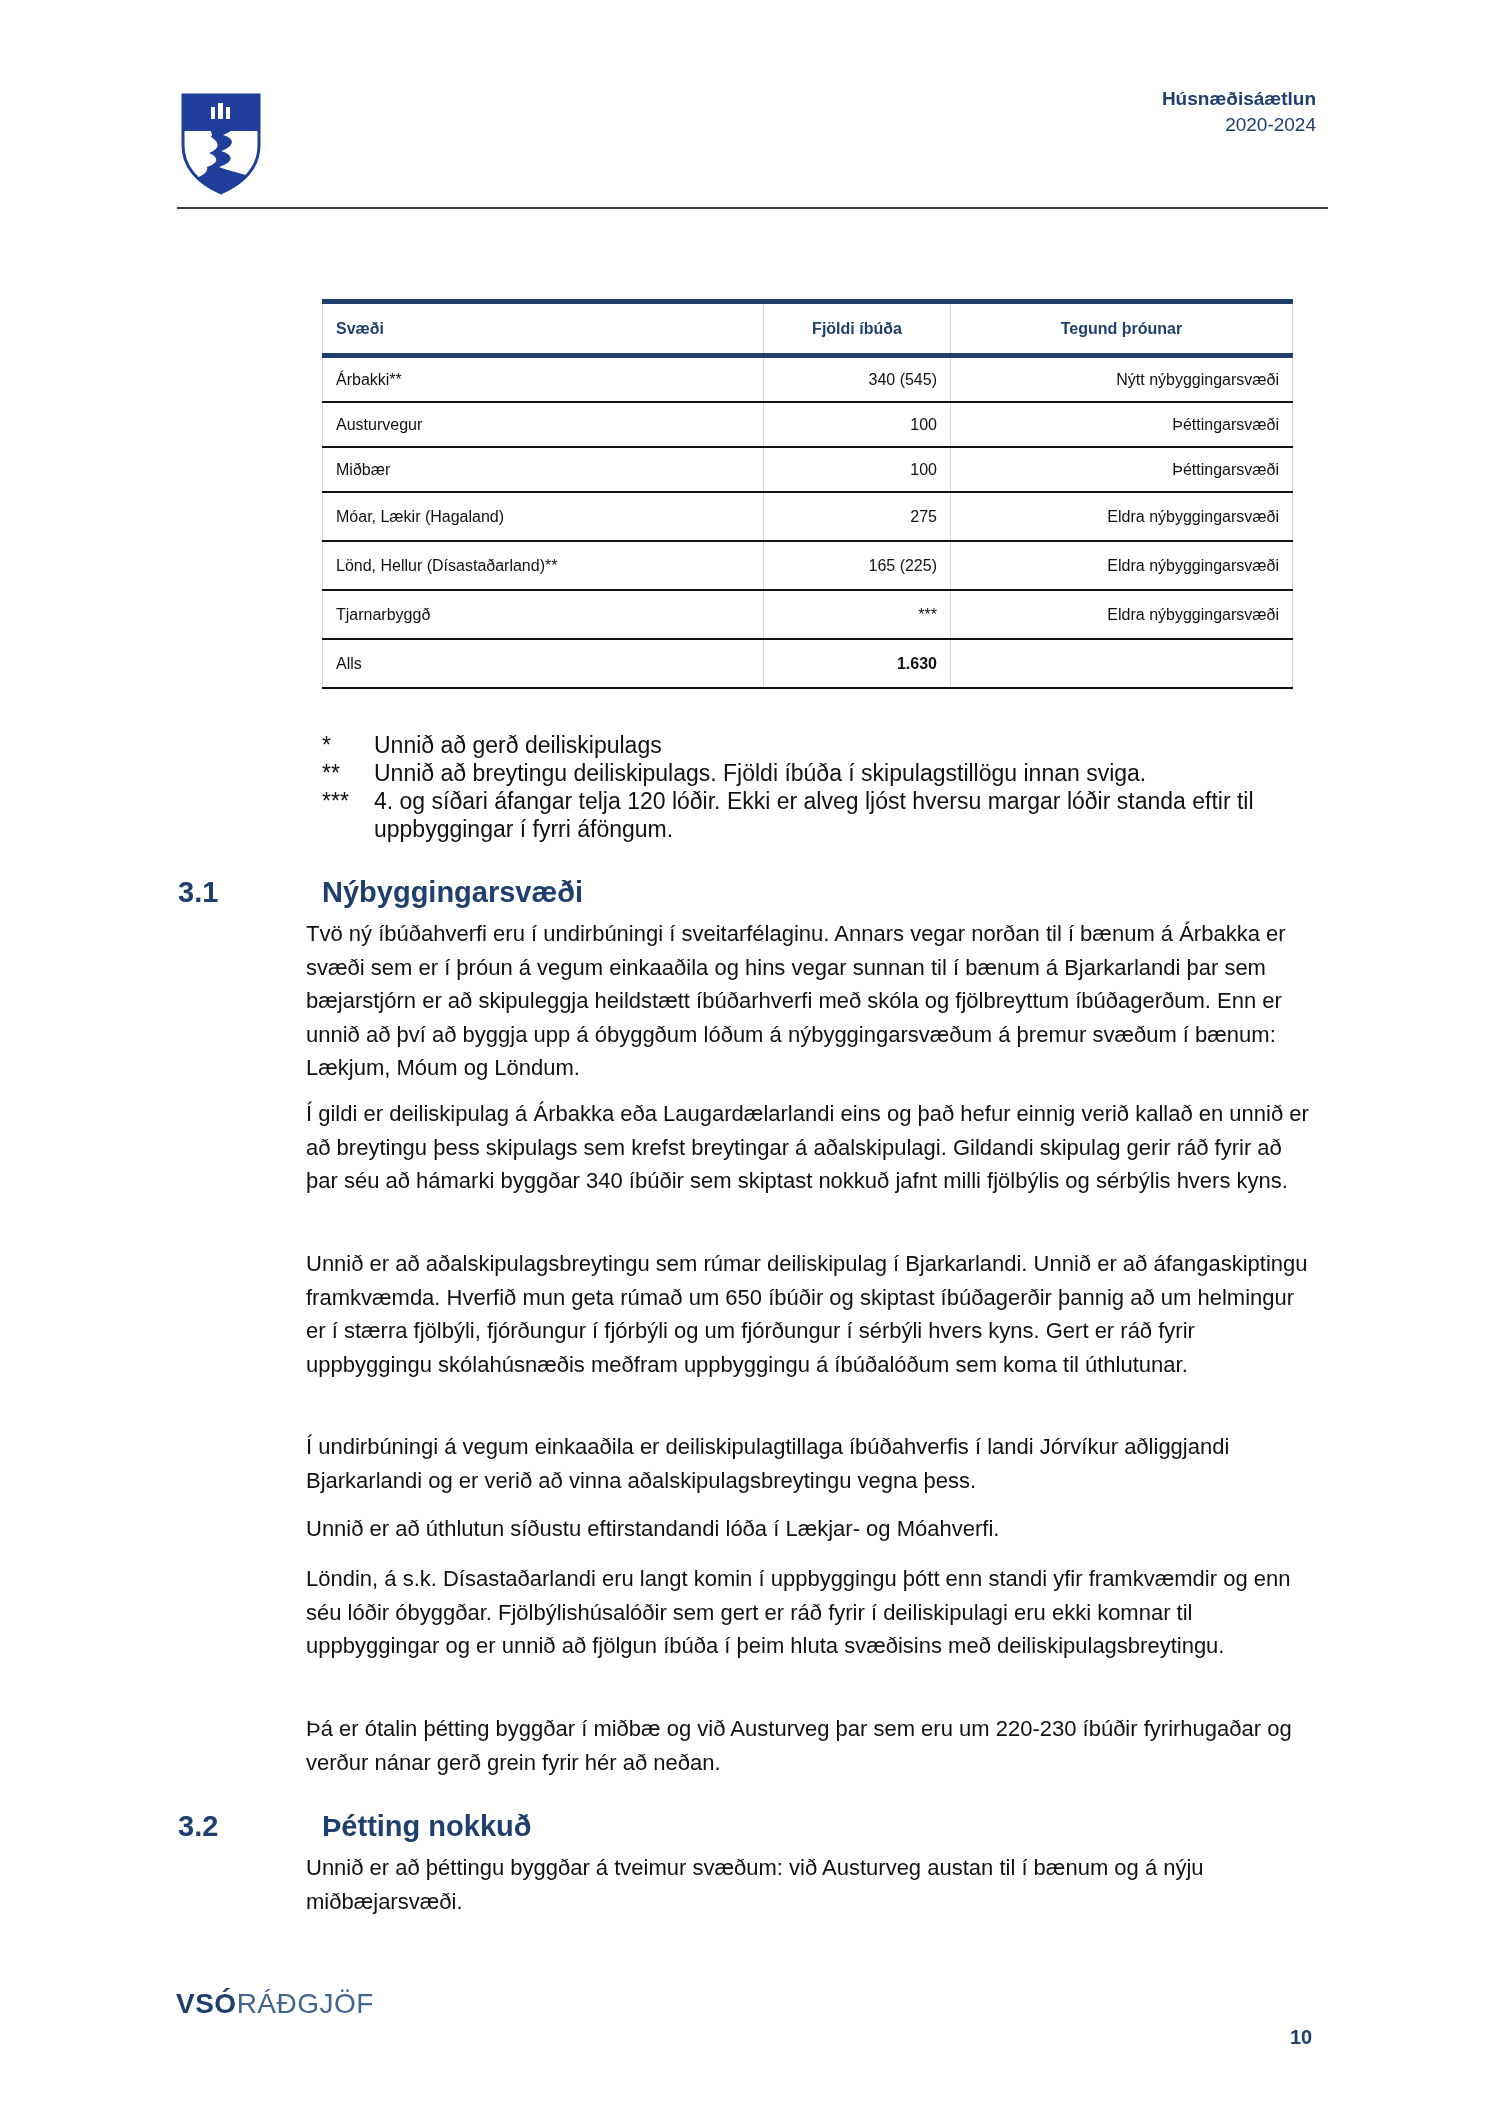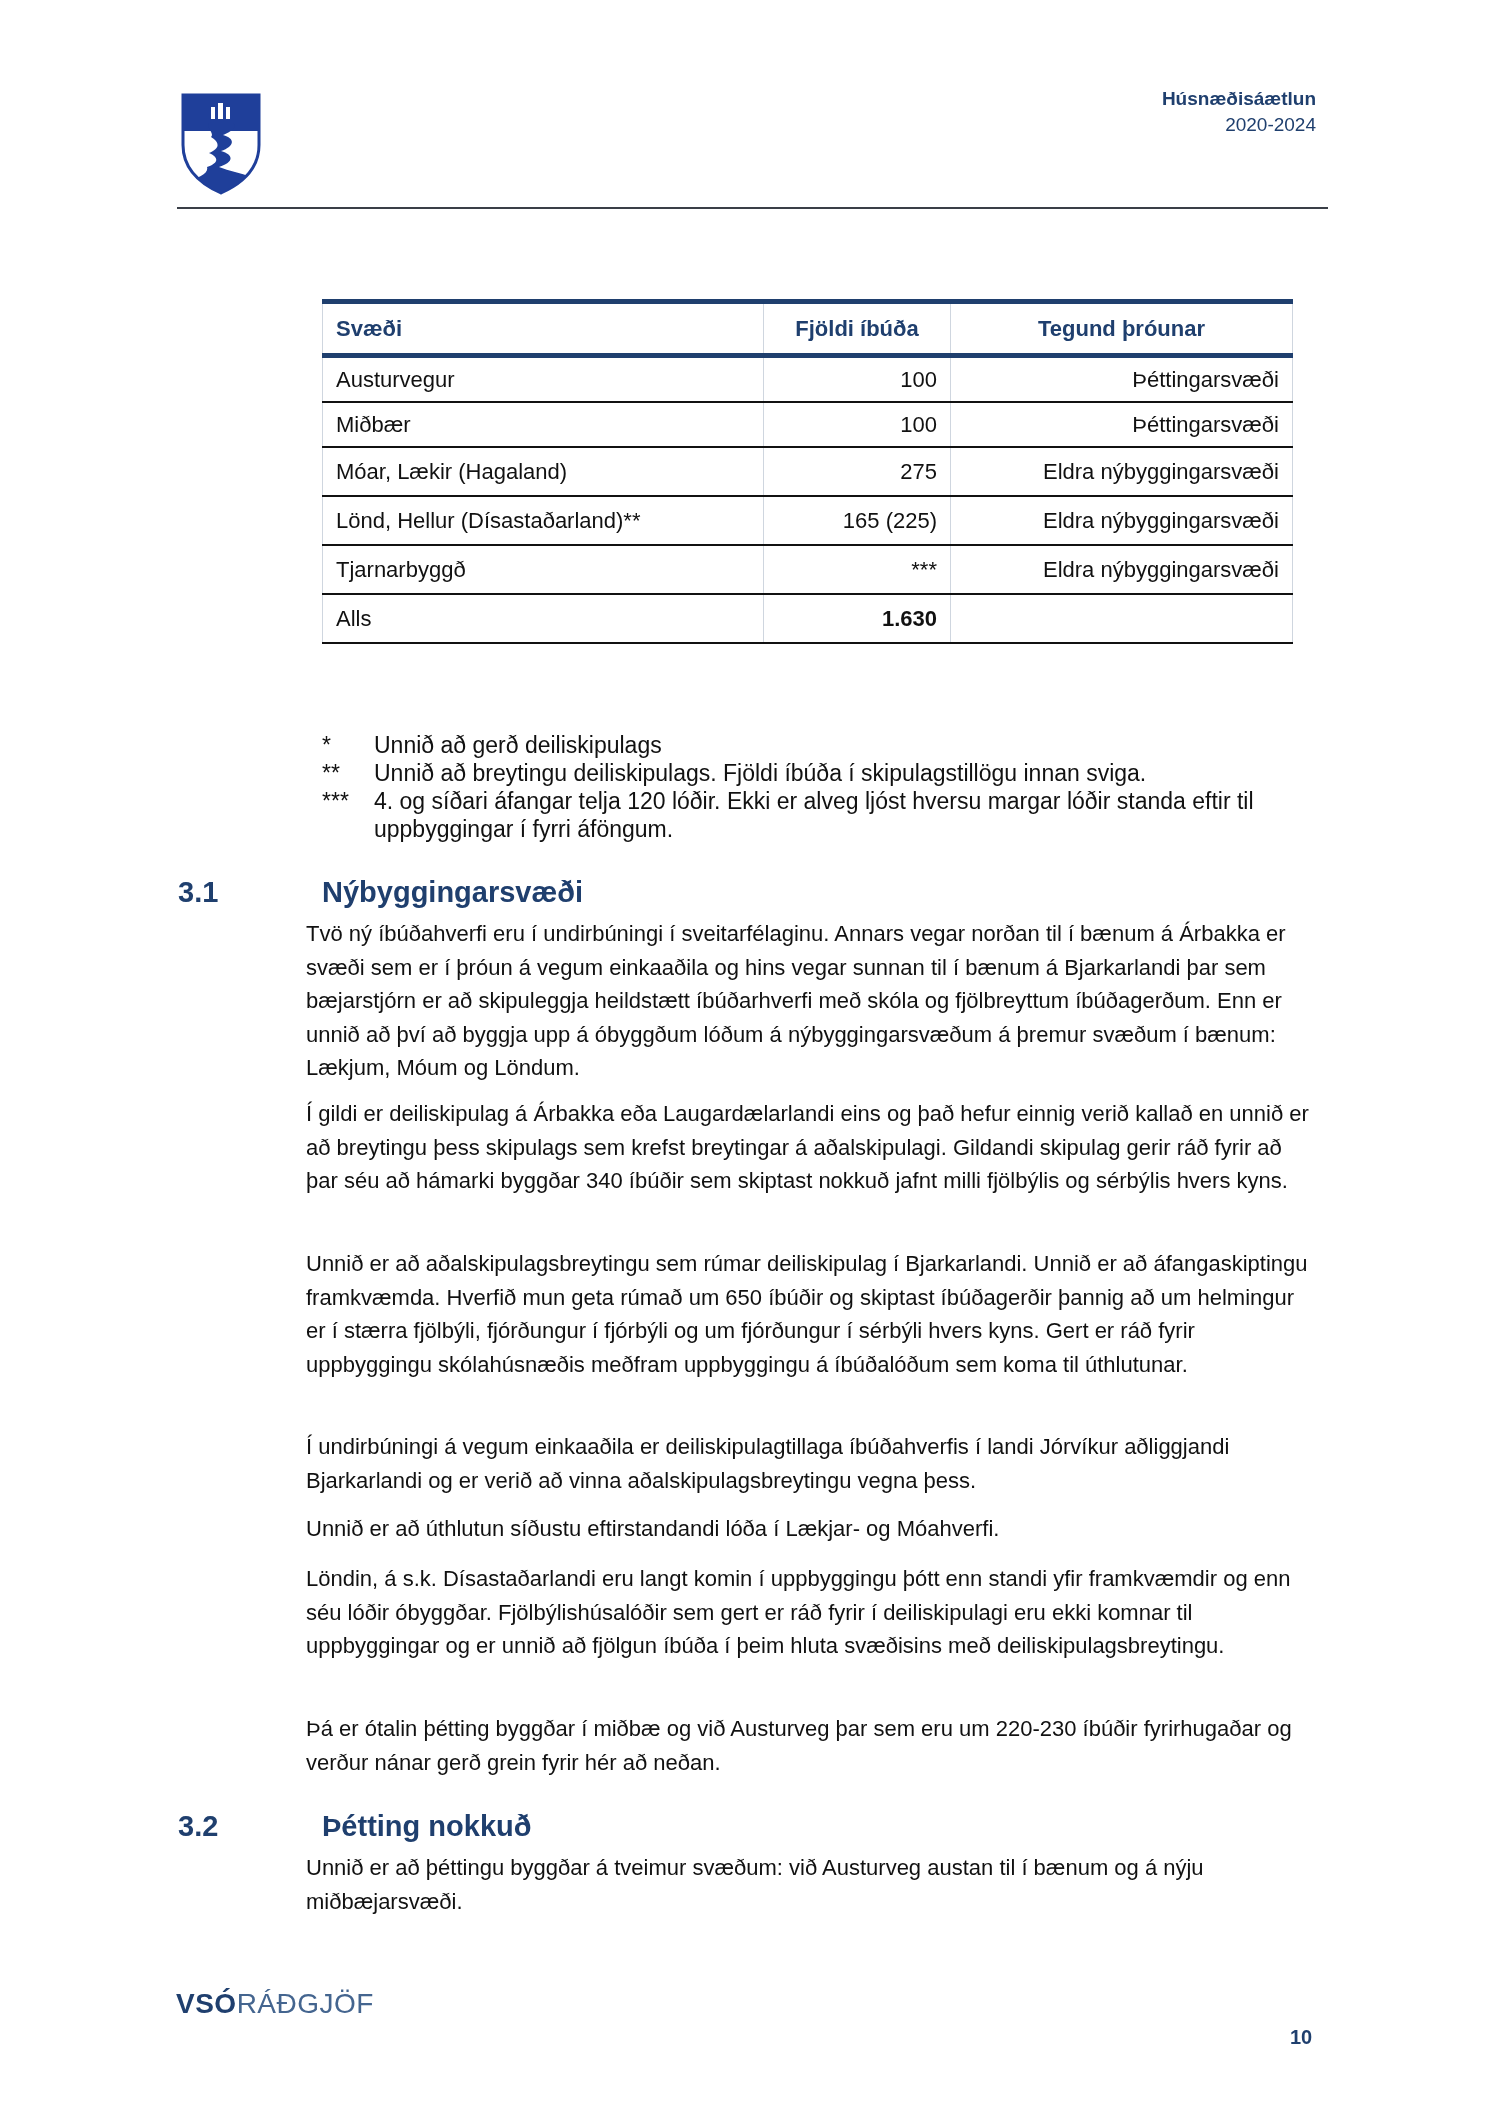--- a/index.html
+++ b/index.html
@@ -5,21 +5,21 @@
   html, body { margin: 0; padding: 0; background: #ffffff; }
   body { width: 1500px; height: 2122px; position: relative; overflow: hidden;
          font-family: "Liberation Sans", sans-serif; color: #111111; }
   .logo { position: absolute; left: 181px; top: 93px; width: 80px; height: 102px; }
   .header-title { position: absolute; right: 184px; top: 86px; text-align: right;
                   color: #1f3f6e; font-size: 19px; line-height: 26px; }
   .header-title .t1 { font-weight: bold; }
   .header-rule { position: absolute; left: 177px; top: 207px; width: 1151px; height: 2px; background: #3a3f47; }
 
   table.data { position: absolute; left: 322px; top: 299px; width: 971px; border-collapse: collapse;
-               font-size: 22px; }
+               font-size: 16px; }
   table.data th { color: #1f3f6e; font-weight: bold; height: 49px; padding: 0 13px;
                   border-top: 5px solid #1f3f6e; border-bottom: 5px solid #1f3f6e; }
   table.data td { height: 43px; padding: 0 13px; border-bottom: 2px solid #111; }
   table.data th, table.data td { border-left: 1px solid #cfd6df; border-right: 1px solid #cfd6df; }
   table.data .c1 { text-align: left; width: 414px; }
   table.data .c2 { text-align: right; width: 160px; }
   table.data .c3 { text-align: right; }
   table.data th.c2 { text-align: center; }
   table.data th.c3 { text-align: center; }
   table.data tr.r-tall td { height: 47px; }
@@ -70,20 +70,25 @@
 
 <table class="data">
   <thead>
     <tr>
       <th class="c1">Svæði</th>
       <th class="c2">Fjöldi íbúða</th>
       <th class="c3">Tegund þróunar</th>
     </tr>
   </thead>
   <tbody>
+    <tr>
+      <td class="c1">Árbakki**</td>
+      <td class="c2">340 (545)</td>
+      <td class="c3">Nýtt nýbyggingarsvæði</td>
+    </tr>
     <tr>
       <td class="c1">Austurvegur</td>
       <td class="c2">100</td>
       <td class="c3">Þéttingarsvæði</td>
     </tr>
     <tr>
       <td class="c1">Miðbær</td>
       <td class="c2">100</td>
       <td class="c3">Þéttingarsvæði</td>
     </tr>

